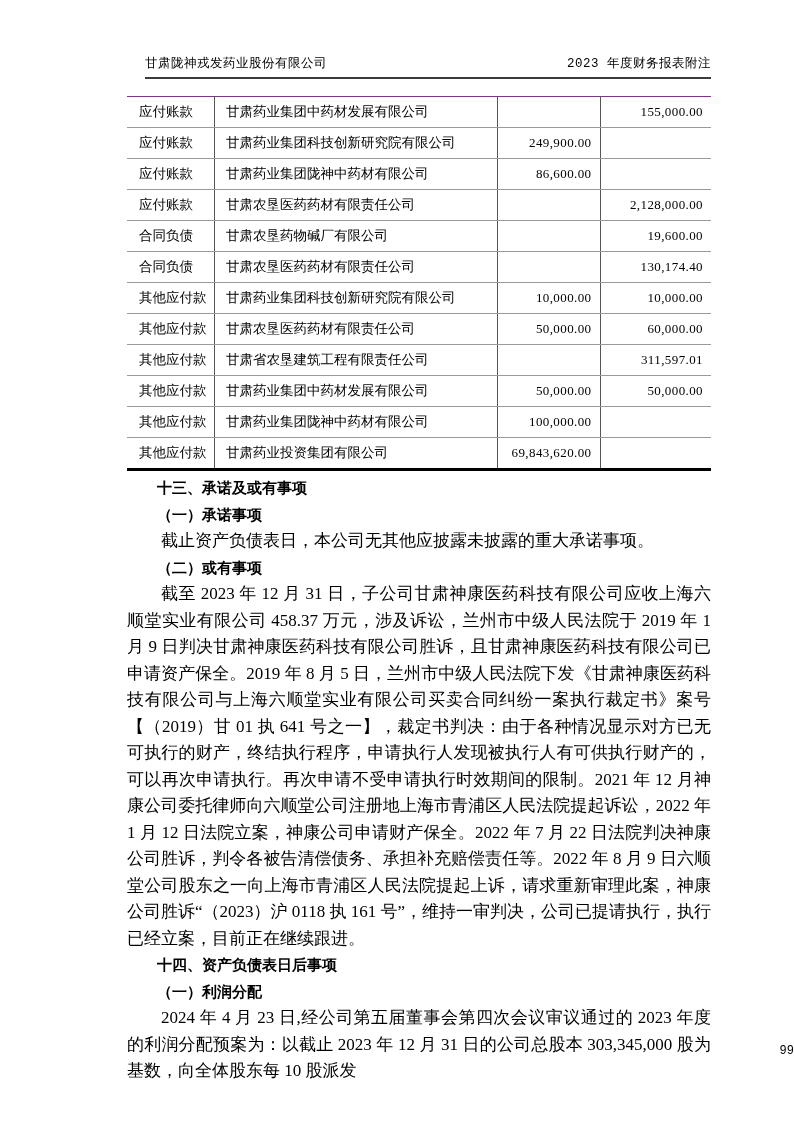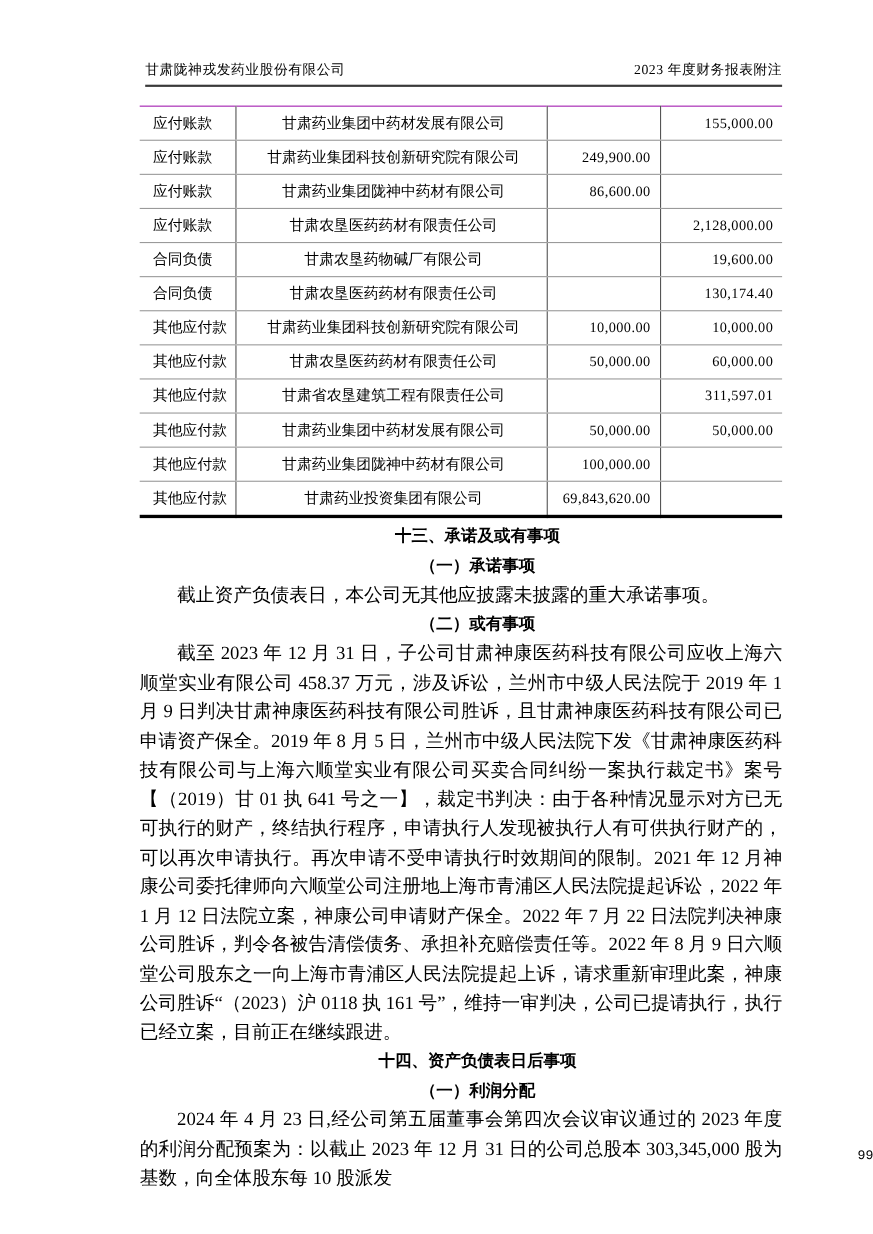--- a/index.html
+++ b/index.html
@@ -9,28 +9,29 @@
     height: 1122px;
     margin: 0 auto;
     background: #ffffff;
     color: #000000;
     font-family: "Liberation Serif", "DejaVu Serif", serif;
     overflow: hidden;
   }
   
   .page-header {
     position: absolute;
-    top: 55px; left: 132px; right: 83px;
+    top: 55px; left: 145px; right: 83px;
     display: flex;
     justify-content: space-between;
     align-items: flex-end;
     font-size: 12.5px;
     letter-spacing: 0.5px;
     padding-bottom: 5px;
     border-bottom: 2px solid #3a3a3a;
+    font-family: Liberation Mono, monospace;
   }
   
   .content {
     position: absolute;
     top: 96px; left: 127px; right: 83px;
   }
   
   table.rp-table {
     width: 100%;
     border-collapse: collapse;
@@ -42,31 +43,30 @@
     height: 30px;
     font-size: 13.5px;
     border-bottom: 1px solid #9a9a9a;
     padding: 0 8px;
     overflow: hidden;
     white-space: nowrap;
   }
   .rp-table td + td { border-left: 1px solid #555555; }
   .rp-table tr:last-child td { border-bottom: none; }
   .rp-table .col-type  { padding-left: 12px; }
-  .rp-table .col-party { padding-left: 11px; text-align: center; }
+  .rp-table .col-party { padding-left: 11px; }
   .rp-table .col-amt   { text-align: right; font-size: 13px; letter-spacing: 0.4px; }
   
   .sections { margin-top: 4px; }
   .sections h2, .sections h3 {
     margin: 0;
     font-size: 15px;
     font-weight: bold;
     line-height: 26.5px;
     text-indent: 2em;
-    text-align: center;
   }
   .sections p {
     margin: 0;
     font-size: 17px;
     line-height: 26.5px;
     text-indent: 2em;
     text-align: justify;
   }
   
   .page-footer {

